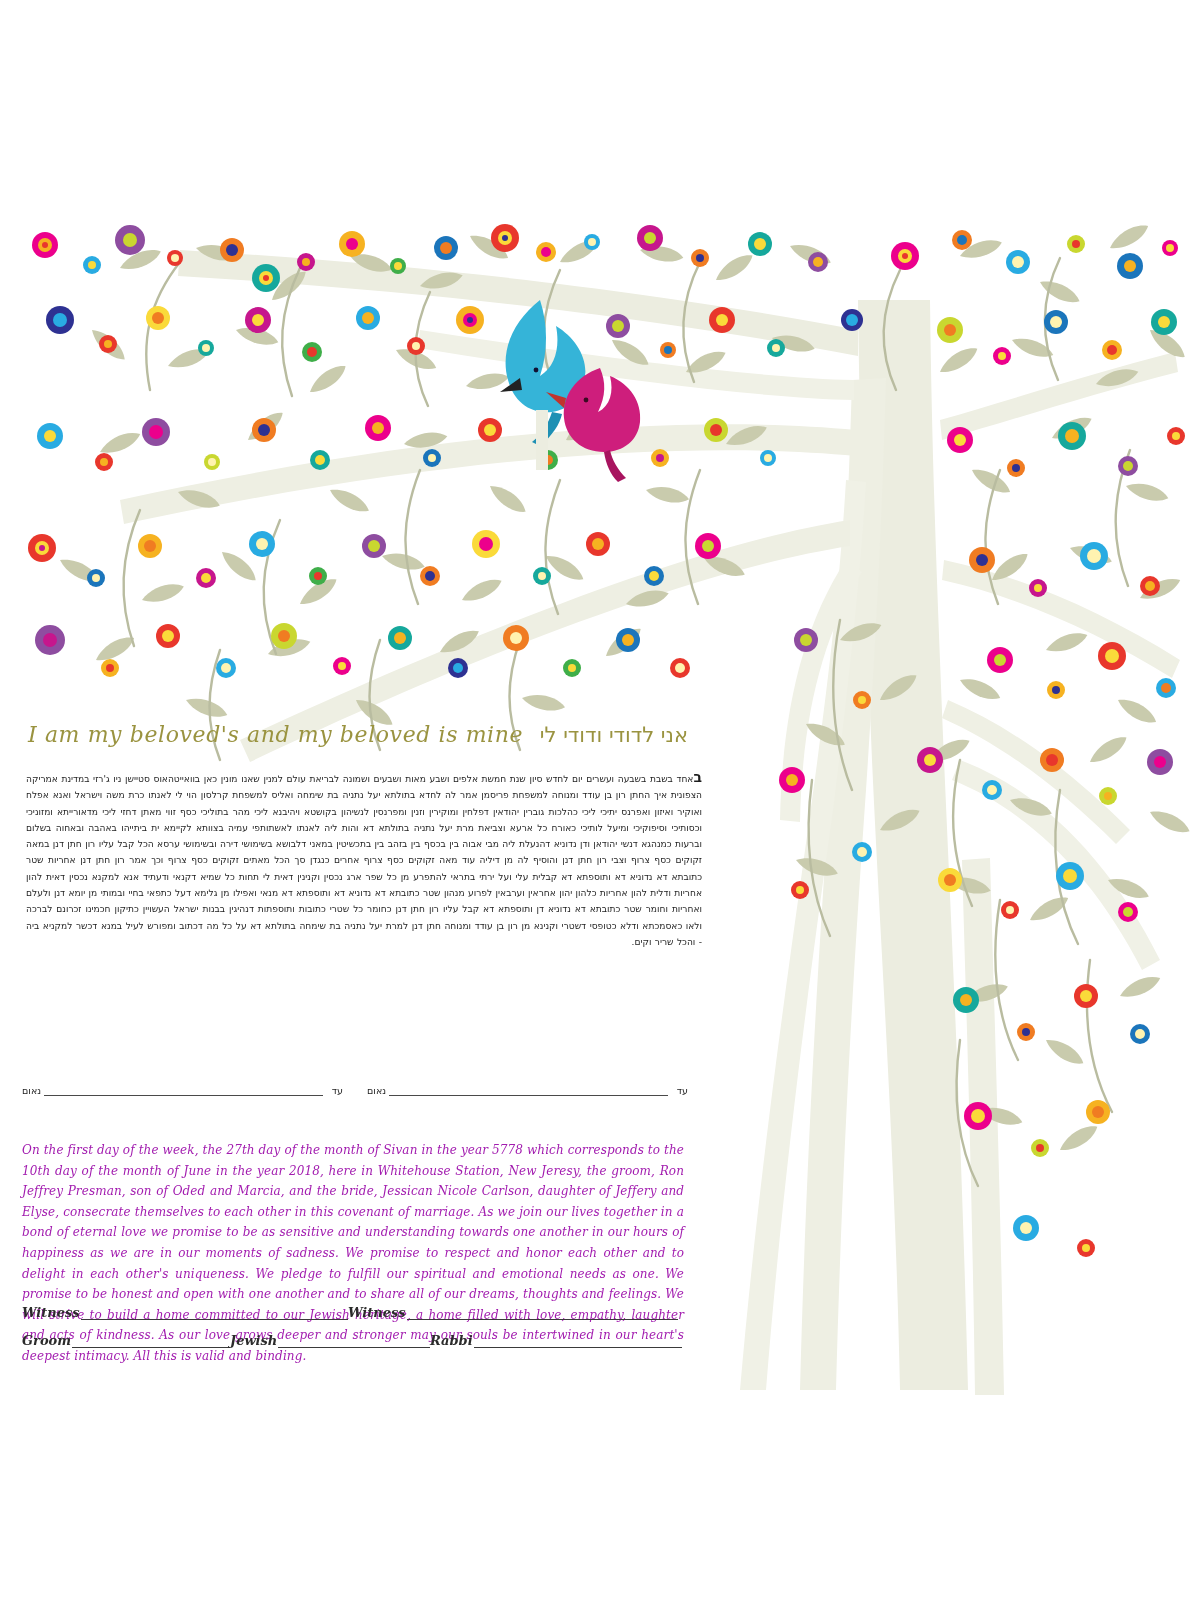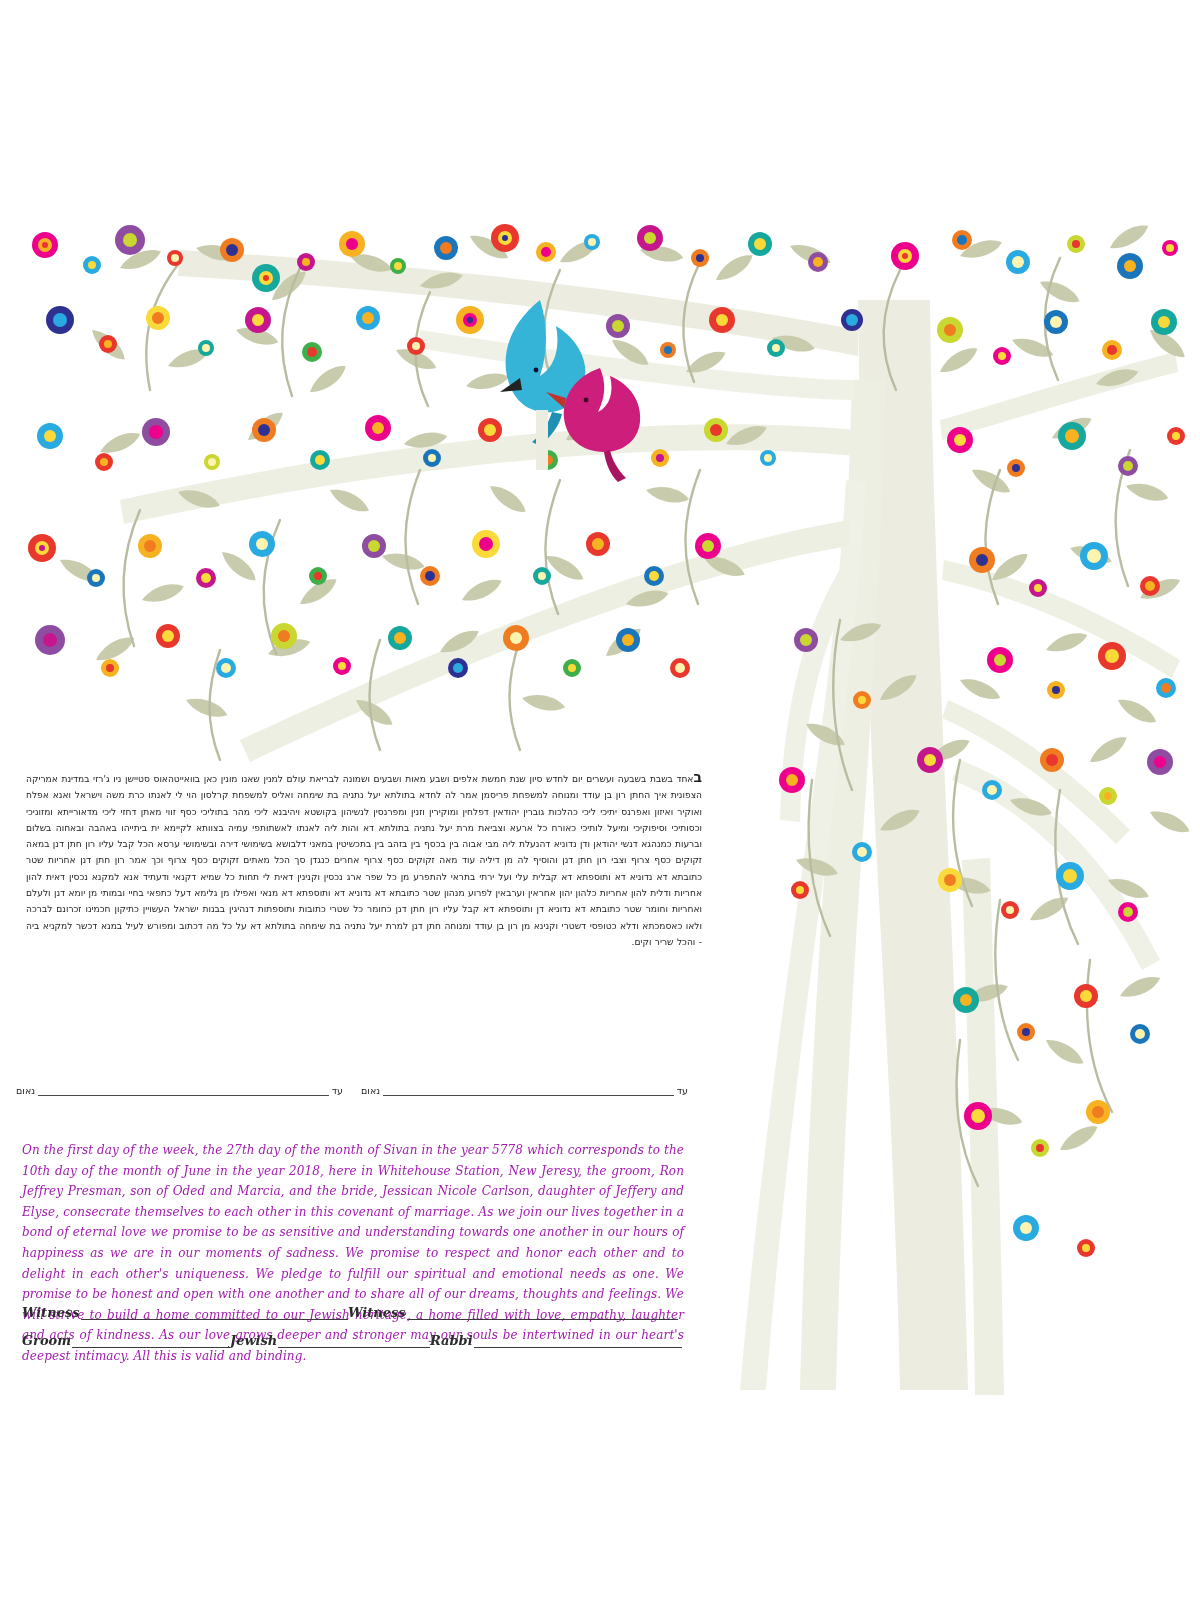--- a/index.html
+++ b/index.html
@@ -62,21 +62,21 @@
 
   #witness-hebrew {
     left:14px; top:1085px; width:676px;
     display:flex; gap:14px;
     direction:rtl;
     font-family:"DejaVu Sans", sans-serif;
     font-size:9.5px;
     color:#1d1d1d;
   }
   .wh-field { flex:1; display:flex; align-items:flex-end; direction:rtl; }
-  .wh-label { white-space:nowrap; padding:0 2px; }
+  .wh-label { white-space:nowrap; padding:0 2px;margin-left:6px; }
   .wh-rule { flex:1; border-bottom:1px solid #4a4a4a; height:9px; margin:0 1px; }
 
   #english-body {
     left:22px; top:1140px; width:662px;
     font-family:"DejaVu Serif", serif;
     font-style:italic;
     font-size:12px;
     line-height:20.6px;
     color:#a21caf;
     text-align:justify;
@@ -916,20 +916,24 @@
       <path d="M566,398 L546,392 L564,408 Z" fill="#C1342E"></path>
       <circle cx="586" cy="400" r="2.4" fill="#3a0a22"></circle>
       <path d="M604,452 C606,464 610,474 618,482 L626,478 C618,470 612,460 610,450 Z" fill="#A8145F"></path>
     </g>
 
     <g>
       <path d="M536,410 L536,470 L548,470 L548,410 Z" fill="#ECEDE0"></path>
     </g>
   </svg>
 
+  <div id="verse-row" class="text-layer">
+    <span id="verse-en">I am my beloved's and my beloved is mine</span>
+    <span id="verse-he">אני לדודי ודודי לי</span>
+  </div>
 
   <div id="hebrew-body" class="text-layer">
     <span class="dropcap">ב</span><span>אחד בשבת בשבעה ועשרים יום לחדש סיון שנת חמשת אלפים ושבע מאות ושבעים ושמונה לבריאת עולם למנין שאנו מונין כאן בוואייטהאוס סטיישן ניו ג'רזי במדינת אמריקה הצפונית איך החתן רון בן עודד ומנוחה למשפחת פריסמן אמר לה לחדא בתולתא יעל נתניה בת שימחה ואליס למשפחת קרלסון הוי לי לאנתו כרת משה וישראל ואנא אפלח ואוקיר ואיזון ואפרנס יתיכי ליכי כהלכות גוברין יהודאין דפלחין ומוקירין וזנין ומפרנסין לנשיהון בקושטא ויהיבנא ליכי מהר בתוליכי כסף זווי מאתן דחזי ליכי מדאורייתא ומזוניכי וכסותיכי וסיפוקיכי ומיעל לותיכי כאורח כל ארעא וצביאת מרת יעל נתניה בתולתא דא והות ליה לאנתו לאשתותפי עמיה בצוותא לקיימא ית ביתייהו באהבה ובאחוה בשלום וברעות כמנהגא דנשי יהודאן ודן נדוניא דהנעלת ליה מבי אבוה בין בכסף בין בזהב בין בתכשיטין במאני דלבושא בשימושי דירה ובשימושי ערסא הכל קבל עליו רון חתן דנן במאה זקוקים כסף צרוף וצבי רון חתן דנן והוסיף לה מן דיליה עוד מאה זקוקים כסף צרוף אחרים כנגדן סך הכל מאתים זקוקים כסף צרוף וכך אמר רון חתן דנן אחריות שטר כתובתא דא נדוניא דא ותוספתא דא קבלית עלי ועל ירתי בתראי להתפרע מן כל שפר ארג נכסין וקנינין דאית לי תחות כל שמיא דקנאי ודעתיד אנא למקנא נכסין דאית להון אחריות ודלית להון אחריות כלהון יהון אחראין וערבאין לפרוע מנהון שטר כתובתא דא נדוניא דא ותוספתא דא מנאי ואפילו מן גלימא דעל כתפאי בחיי ובמותי מן יומא דנן ולעלם ואחריות וחומר שטר כתובתא דא נדוניא דן ותוספתא דא קבל עליו רון חתן דנן כחומר כל שטרי כתובות ותוספתות דנהיגין בבנות ישראל העשויין כתיקון חכמינו זכרונם לברכה ולאו כאסמכתא ודלא כטופסי דשטרי וקנינא מן רון בן עודד ומנוחה חתן דנן למרת יעל נתניה בת שימחה בתולתא דא על כל מה דכתוב ומפורש לעיל במנא דכשר למקניא ביה - והכל שריר וקים.</span>
   </div>
 
   <div id="witness-hebrew" class="text-layer">
     <div class="wh-field">
       <span class="wh-label">עד</span>
       <span class="wh-rule"></span>
       <span class="wh-label">נאום</span>

